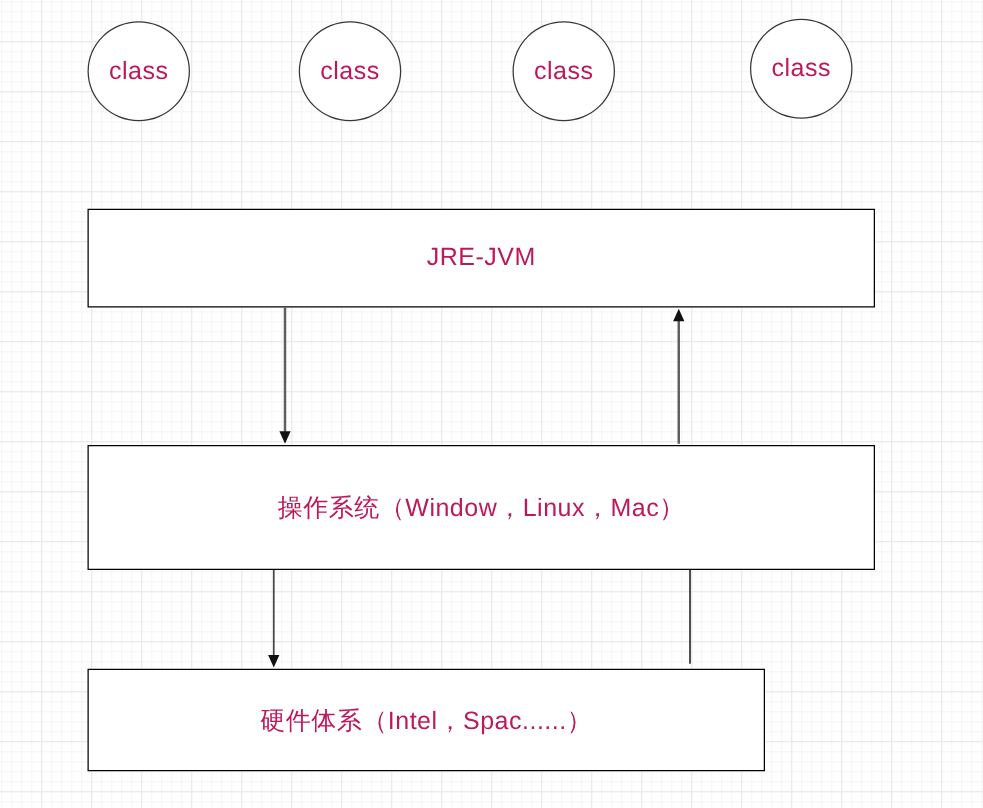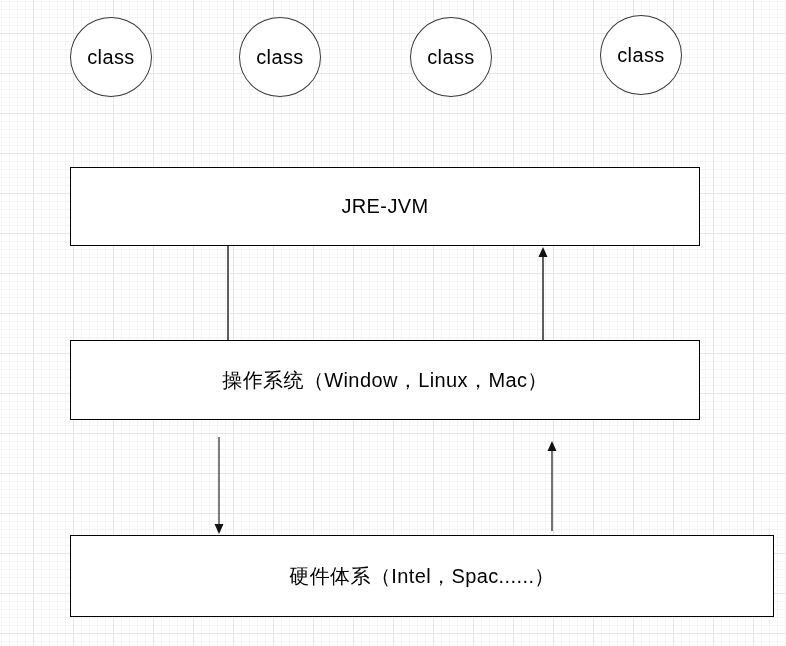--- a/index.html
+++ b/index.html
@@ -21,21 +21,21 @@
     background-size: 40px 40px, 40px 40px, 8px 8px, 8px 8px;
     background-position: 33px 33px, 33px 33px, 1px 1px, 1px 1px;
   }
   .shape {
     position: absolute;
     box-sizing: border-box;
     background: #ffffff;
     display: flex;
     align-items: center;
     justify-content: center;
-    color: #000000;
+    color: #be185d;
   }
   .circle {
     border: 1px solid #383838;
     border-radius: 50%;
     font-size: 20px;
   }
   .box {
     border: 1px solid #000000;
     font-size: 20px;
   }
@@ -82,20 +82,20 @@
       </div>
       <div class="shape circle" style="left: 410px; top: 17px; width: 82px; height: 80px;">
         <span class="label">class</span>
       </div>
       <div class="shape circle" style="left: 600px; top: 15px; width: 82px; height: 80px;">
         <span class="label">class</span>
       </div>
       <div class="shape box" style="left: 70px; top: 167px; width: 630px; height: 79px;">
         <span class="label">JRE-JVM</span>
       </div>
-      <div class="shape box" style="left: 70px; top: 340px; width: 630px; height: 80px;">
+      <div class="shape box" style="left: 70px; top: 356px; width: 630px; height: 100px;">
         <span class="label">操作系统（Window，Linux，Mac）</span>
       </div>
-      <div class="shape box" style="left: 70px; top: 535px; width: 704px; height: 82px;">
+      <div class="shape box" style="left: 70px; top: 535px; width: 542px; height: 82px;">
         <span class="label">硬件体系（Intel，Spac......）</span>
       </div>
     </div>
 </div>
 
 </body></html>

